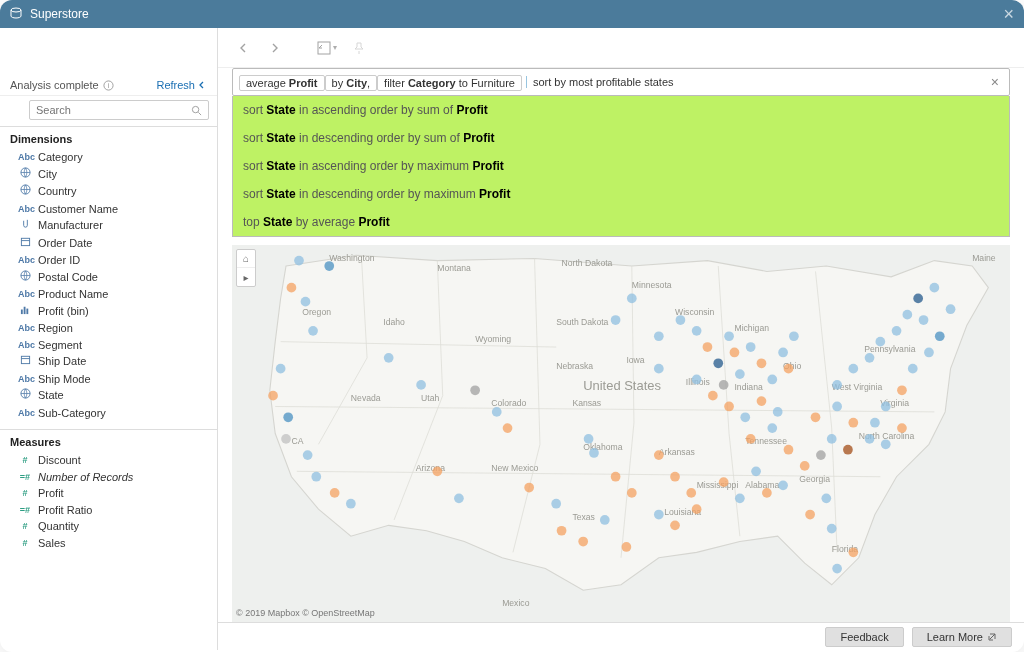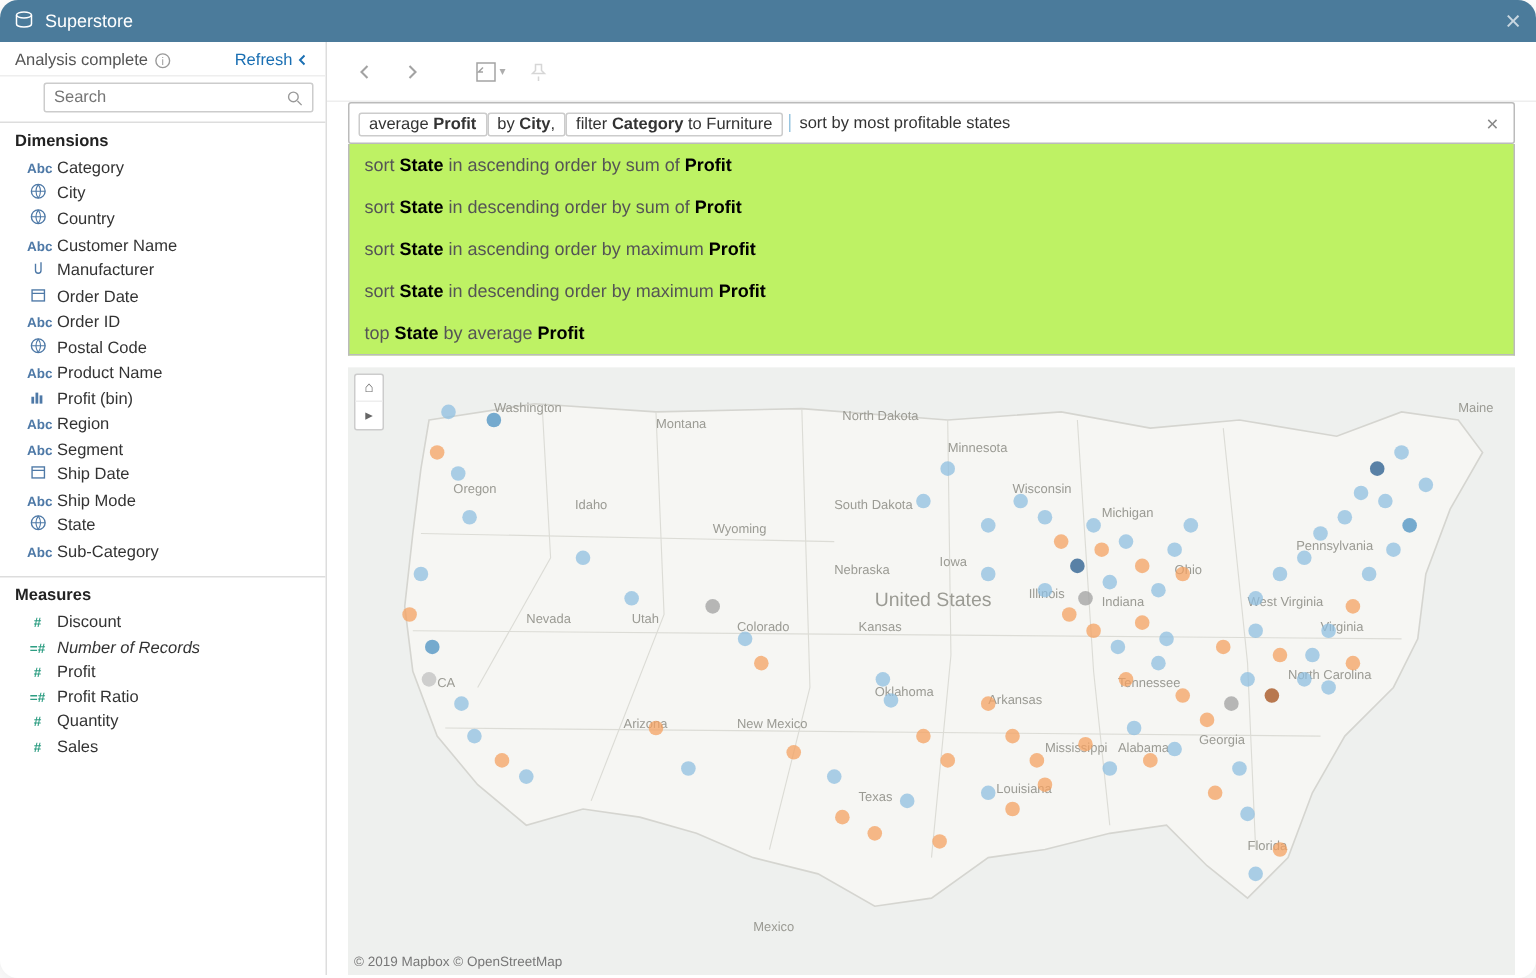--- a/index.html
+++ b/index.html
@@ -6,21 +6,21 @@
 body { width: 1024px; height: 652px; overflow: hidden; background: #fff; border-radius: 12px; box-shadow: 0 4px 20px rgba(0,0,0,0.1); }
 .titlebar { height: 28px; background: #4b7b9b; display: flex; align-items: center; padding: 0 10px; color: #fff; font-size: 12px; }
 .titlebar .datasrc-icon { margin-right: 8px; }
 .titlebar .spacer { flex: 1; }
 .titlebar .close { font-size: 18px; opacity: 0.7; cursor: pointer; }
 
 .main { display: flex; height: 622px; }
 
 
 .sidebar { width: 218px; border-right: 1px solid #ddd; display: flex; flex-direction: column; font-size: 11px; color: #333; }
-.status-row { display: flex; align-items: center; padding: 6px 10px 4px; justify-content: space-between; border-bottom: 1px solid #eee; }
+.status-row { display: flex; align-items: center; padding: 6px 10px 4px; justify-content: space-between; border-bottom: 1px solid #eee; margin-top: 45px; }
 .status-left { display: flex; align-items: center; gap: 4px; color: #555; }
 .refresh { color: #1a6fb3; cursor: pointer; display: flex; align-items: center; gap: 2px; }
 .search-wrap { padding: 4px 8px 6px; border-bottom: 1px solid #ddd; }
 .search-wrap .search-box { display: flex; align-items: center; border: 1px solid #ccc; border-radius: 2px; height: 20px; padding: 0 6px; color: #888; margin-left: 21px; }
 .search-box input { border: none; outline: none; flex: 1; font-size: 11px; }
 .section { padding: 6px 10px 8px; border-bottom: 1px solid #ddd; }
 .section-title { font-weight: 600; color: #222; margin-bottom: 4px; }
 .field-row { display: flex; gap: 6px; padding: 1px 2px 1px 8px; color: #333; cursor: pointer; line-height: 14.5px; }
 .icon-type { width: 14px; text-align: center; font-size: 9px; font-weight: 600; }
 .icon-type.dim { color: #4e79a7; }
@@ -423,14 +423,24 @@
             <circle cx="505" cy="170" r="4.5" fill="#8fbfe0" fill-opacity="0.75"></circle>
           </g>
       </svg>
       <div class="map-ctrl">
         <div>⌂</div>
         <div>▸</div>
       </div>
       <div class="map-attrib">© 2019 Mapbox © OpenStreetMap</div>
     </div>
 
+    <div class="footer">
+      <span class="footer-btn">Feedback</span>
+      <span class="footer-btn">
+        <span>Learn More</span>
+        <svg width="10" height="10" viewBox="0 0 10 10">
+            <path d="M3 2h5v5M8 2L3 7" fill="none" stroke="#666"></path>
+            <path d="M2 4v4h4" fill="none" stroke="#666"></path>
+          </svg>
+      </span>
+    </div>
   </div>
 </div>
 
 </body></html>

